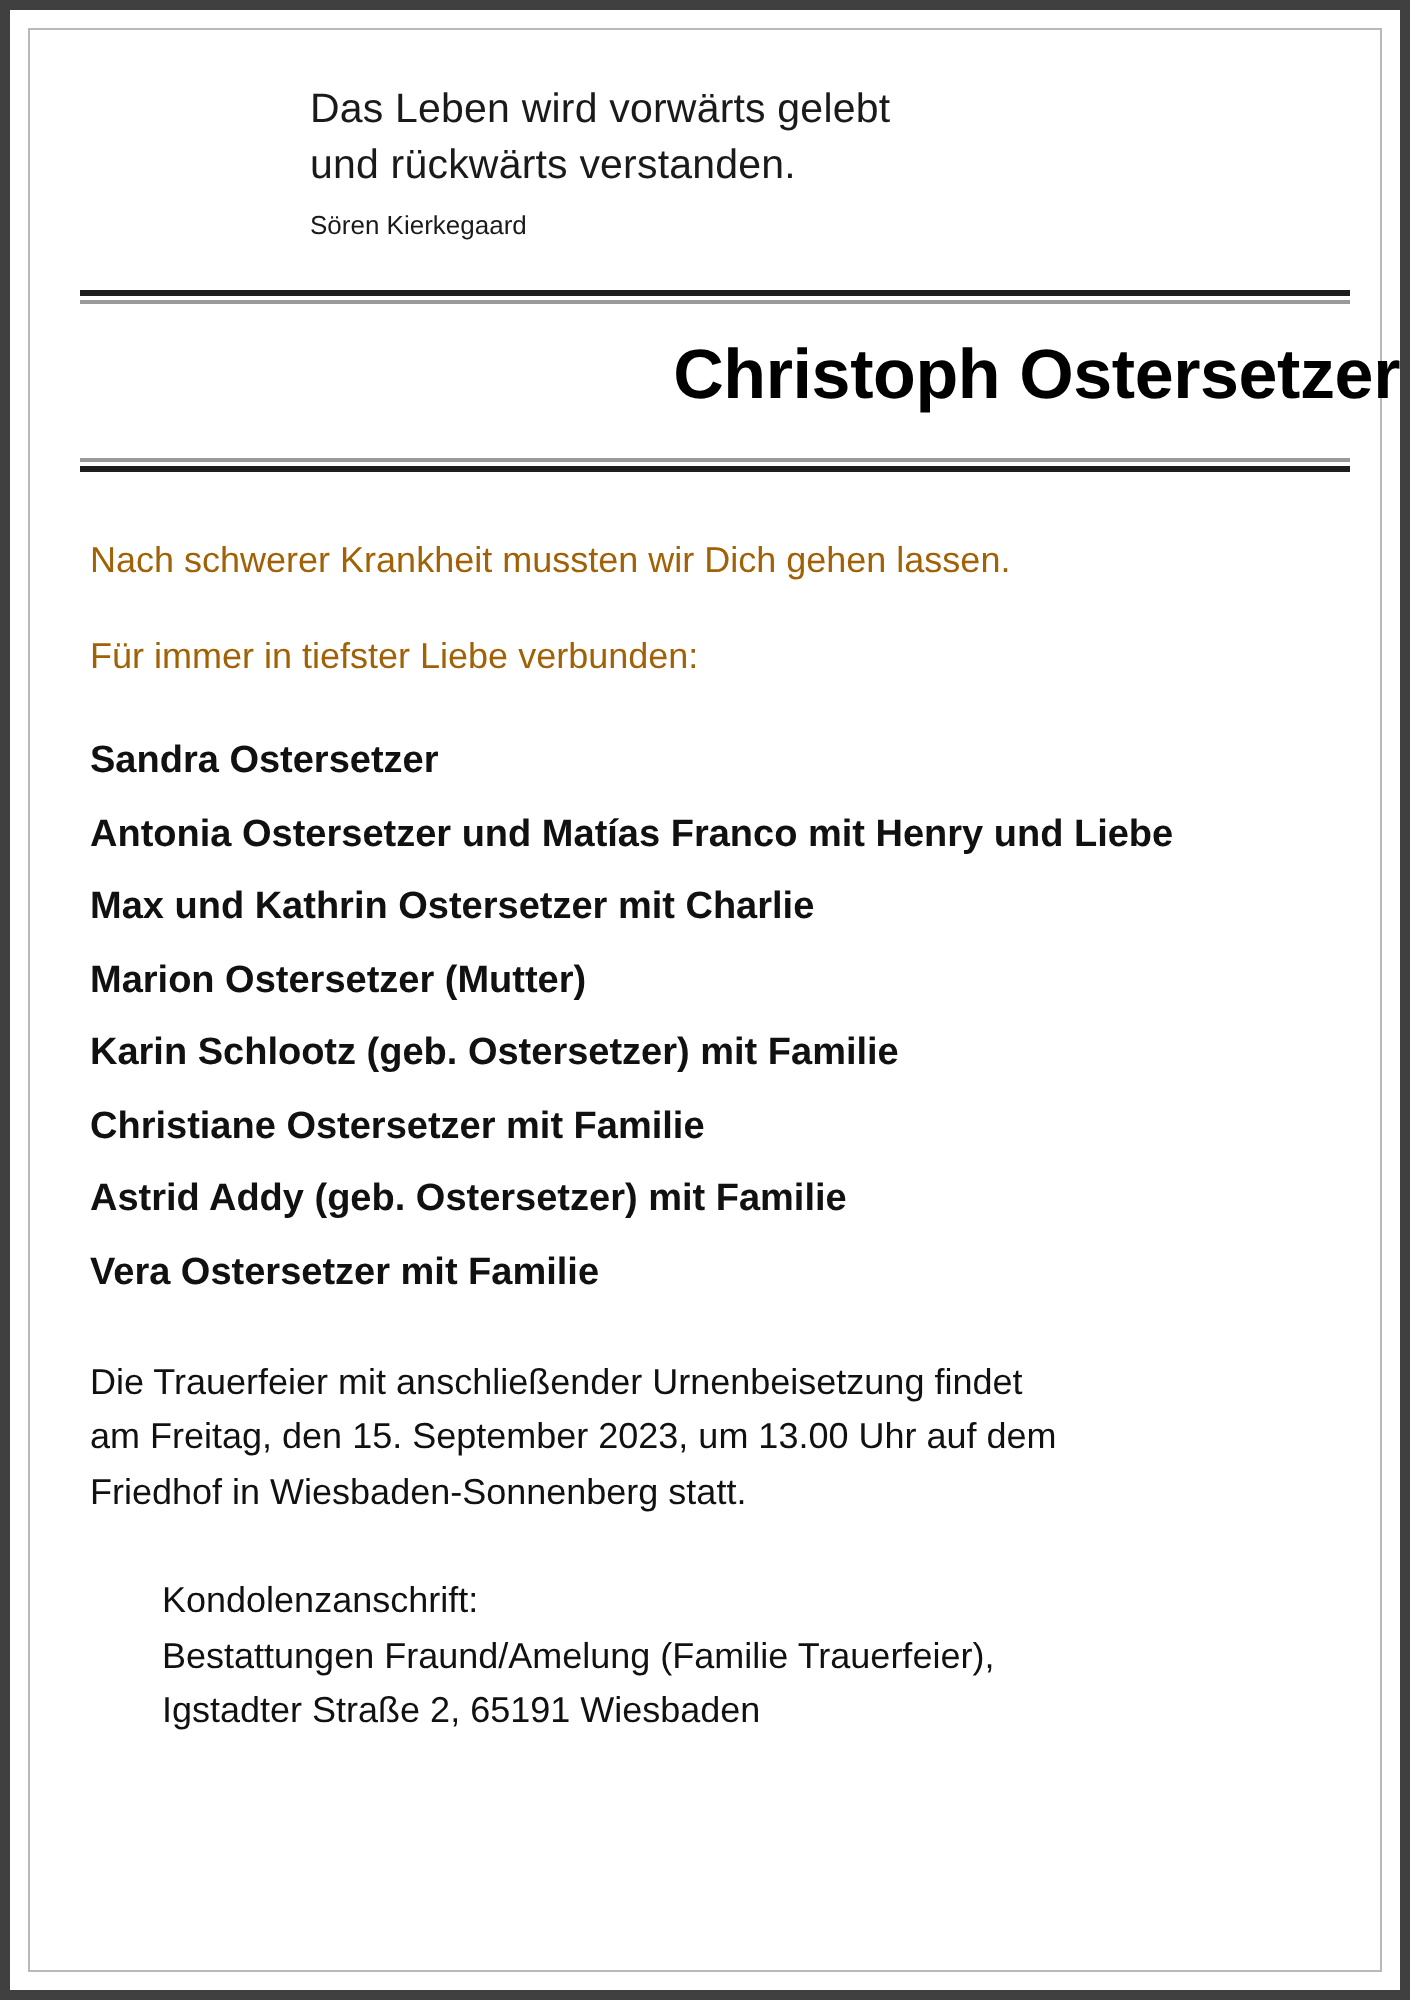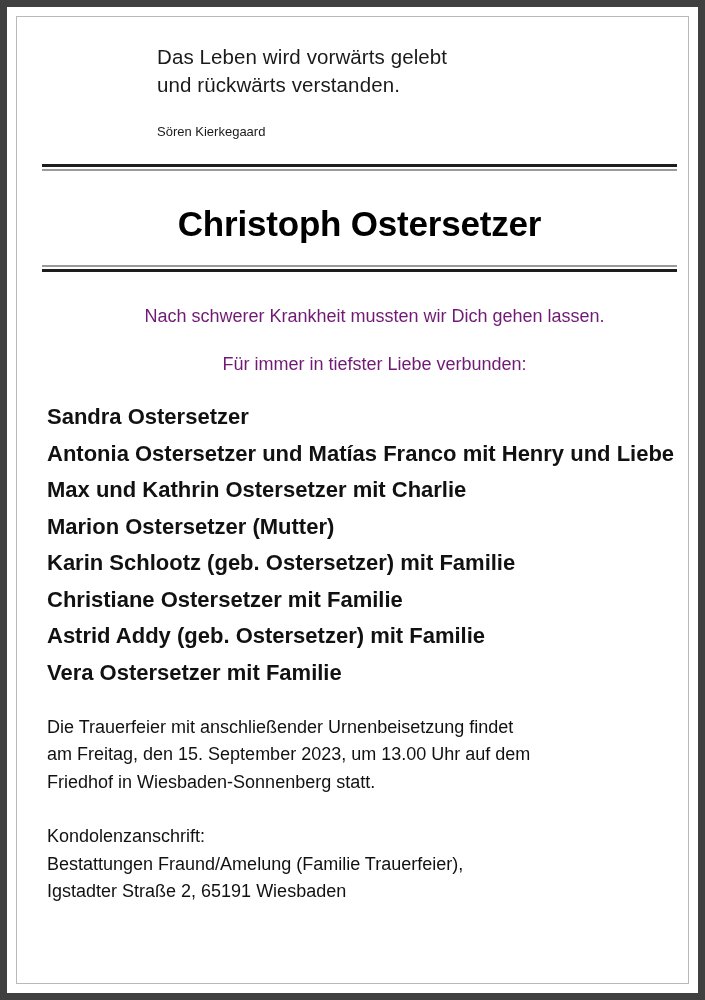--- a/index.html
+++ b/index.html
@@ -15,21 +15,21 @@
     overflow: hidden;
   }
 
   .notice-frame {
     position: absolute;
     left: 0;
     top: 0;
     width: 705px;
     height: 1000px;
     box-sizing: border-box;
-    border: 7px solid #404040;
+    border: 5px solid #404040;
     background: #ffffff;
   }
   .notice-inner-rule {
     position: absolute;
     left: 9px;
     top: 9px;
     right: 9px;
     bottom: 9px;
     box-sizing: border-box;
     border: 1px solid #b9b9b9;
@@ -52,21 +52,21 @@
   }
   .quote-line {
     font-size: 20.5px;
     line-height: 28px;
     color: #1a1a1a;
     letter-spacing: 0.1px;
   }
   .quote-attrib {
     font-size: 13px;
     line-height: 20px;
-    margin-top: 23px;
+    margin-top: 6px;
     color: #1a1a1a;
   }
 
   
   .rule-wrap {
     width: 635px;
     margin: 0 auto;
   }
   .rule-top {
     margin-top: 22px;
@@ -94,22 +94,22 @@
     height: 2px;
     background: #ffffff;
   }
   .rule-bottom .bar-thick {
     height: 3px;
     background: #1d1d1d;
   }
 
   
   .name-block {
-    text-align: center;
-    padding-top: 32px;
+    text-align: right;
+    padding-top: 15px;
   }
   .deceased-name {
     font-size: 35px;
     font-weight: bold;
     letter-spacing: -0.2px;
     line-height: 42px;
     color: #000000;
   }
   .life-dates {
     font-size: 17.5px;
@@ -123,55 +123,55 @@
     width: 9px;
   }
 
   
   .body-block {
     padding: 0 0 0 30px;
   }
   .para {
     font-size: 18px;
     line-height: 26px;
-    color: #701a75;
-    text-align: center;
+    color: #a16207;
   }
   .para-intro {
     margin-top: 31px;
   }
   .para-bond {
     margin-top: 22px;
   }
 
   .mourners {
     margin-top: 27px;
   }
   .mourner-row {
-    font-size: 22px;
+    font-size: 19px;
     font-weight: bold;
     line-height: 26px;
     color: #111111;
     margin-bottom: 10.5px;
   }
   .mourner-row:last-child {
     margin-bottom: 0;
   }
 
   .para-service {
     margin-top: 28px;
   }
   .para-service .svc-line {
     font-size: 18px;
     line-height: 27.5px;
     color: #111111;
   }
 
   .para-condolence {
     margin-top: 27px;
+    margin-left: 36px;
   }
   .para-condolence .cond-line {
     font-size: 18px;
     line-height: 27.5px;
     color: #111111;
   }
 </style>
 </head>
 <body>
 

